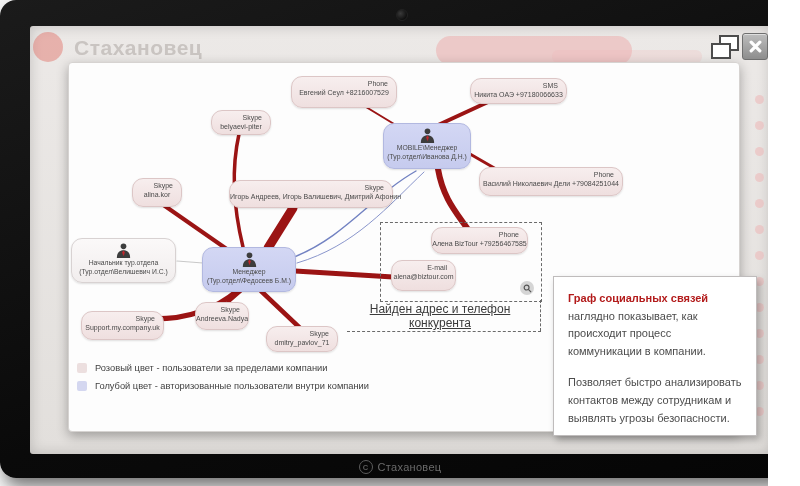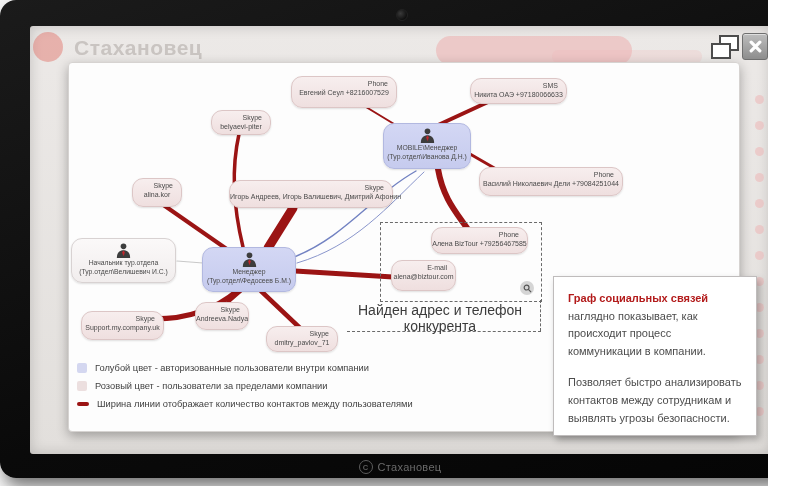--- a/index.html
+++ b/index.html
@@ -30,21 +30,21 @@
   .gnode.white{background:linear-gradient(#fbf9f9,#f1eded);border:1px solid #d8d2d2;}
   .ntype{font-size:7px;text-align:right;padding:3px 8px 0 0;}
   .nval{font-size:7px;text-align:center;padding-top:2px;white-space:nowrap;}
   .picon{display:flex;justify-content:center;padding-top:4px;}
   .nline{font-size:6.8px;text-align:center;white-space:nowrap;line-height:1.35;}
   
   .dash-rect{position:absolute;left:380px;top:222px;width:160px;height:78px;border:1.3px dashed #6a6a6a;z-index:5;}
   .dash-bottom{position:absolute;left:347px;top:331px;width:194px;border-top:1.3px dashed #6a6a6a;z-index:5;}
   .dash-right{position:absolute;left:540px;top:300px;height:31px;border-left:1.3px dashed #6a6a6a;z-index:5;}
   .callout{position:absolute;left:340px;top:302px;width:200px;text-align:center;z-index:6;}
-  .callout .c1{font-size:14px;color:#3b3b3b;}
+  .callout .c1{font-size:12px;color:#3b3b3b;text-decoration:underline;}
   .callout .c2{font-size:10.5px;color:#c0262c;margin-top:2px;}
   .magnifier{position:absolute;left:520px;top:281px;width:14px;height:14px;border-radius:50%;background:rgba(165,165,165,.45);z-index:6;display:flex;align-items:center;justify-content:center;}
   
   .legend{position:absolute;left:77px;top:359px;z-index:6;}
   .lrow{display:flex;align-items:center;gap:8px;height:18px;font-size:9.3px;color:#3f3f3f;}
   .sw{width:10px;height:10px;border-radius:2px;flex:0 0 auto;}
   .sw.pinksq{background:#ecdfdf;}
   .sw.bluesq{background:#d4d7f0;}
   .sw.redline{height:4px;width:12px;background:#9b1414;border-radius:2px;}
   
@@ -193,30 +193,26 @@
   </div>
   <div class="magnifier">
     <svg width="9" height="9" viewBox="0 0 10 10">
         <circle cx="4" cy="4" r="2.7" fill="none" stroke="#555" stroke-width="1.3"></circle>
         <line x1="6" y1="6" x2="9" y2="9" stroke="#555" stroke-width="1.4"></line>
       </svg>
   </div>
 
   <div class="legend" id="legend">
       <div class="lrow">
+        <span class="sw pinksq"></span>
+        <span>Розовый цвет - пользователи за пределами компании</span>
+      </div>
+      <div class="lrow">
         <span class="sw bluesq"></span>
         <span>Голубой цвет - авторизованные пользователи внутри компании</span>
-      </div>
-      <div class="lrow">
-        <span class="sw pinksq"></span>
-        <span>Розовый цвет - пользователи за пределами компании</span>
-      </div>
-      <div class="lrow">
-        <span class="sw redline"></span>
-        <span>Ширина линии отображает количество контактов между пользователями</span>
       </div>
     </div>
 
   <div class="infobox">
     <p><span class="tred">Граф социальных связей</span><span> наглядно показывает, как происходит процесс коммуникации в компании.</span></p>
     <p>Позволяет быстро анализировать контактов между сотрудникам и выявлять угрозы безопасности.</p>
   </div>
 
   <div class="winctrl restore">
     <span><span class="r r1"></span><span class="r r2"></span></span>

